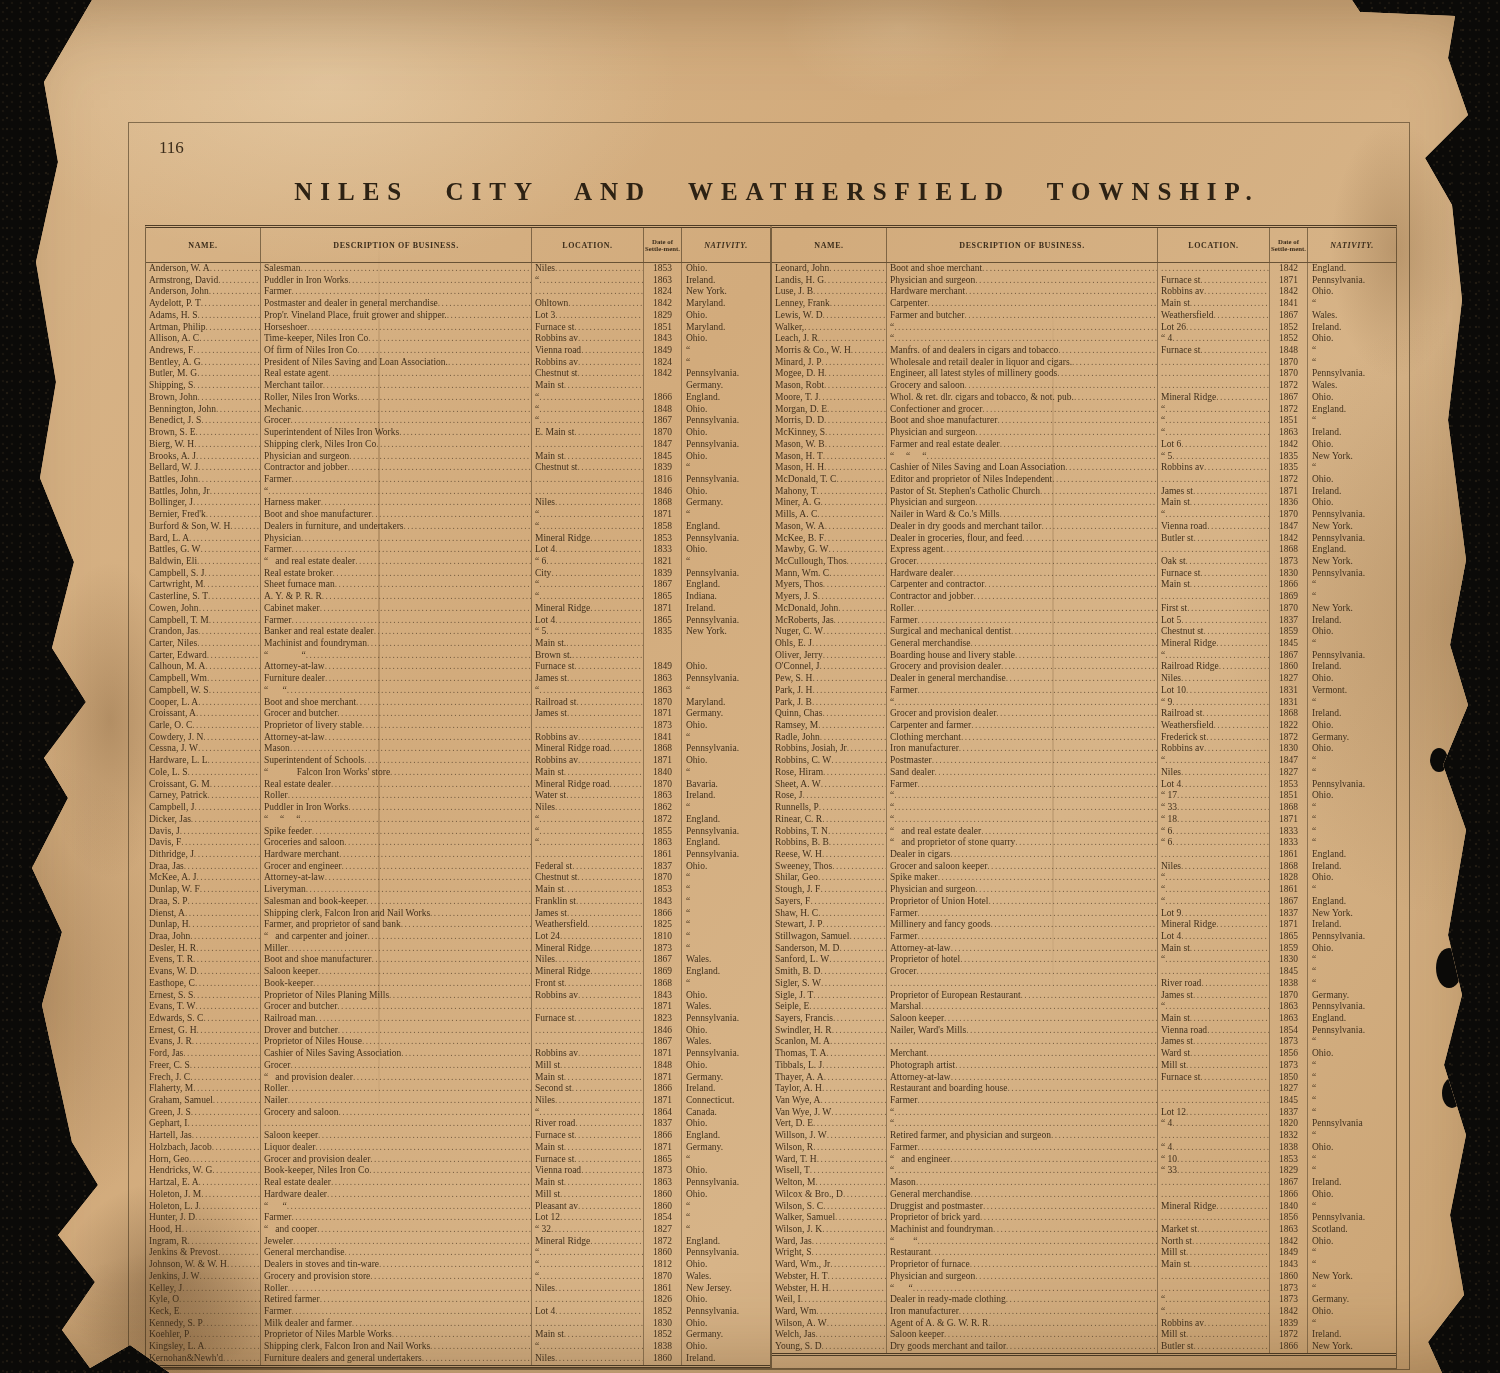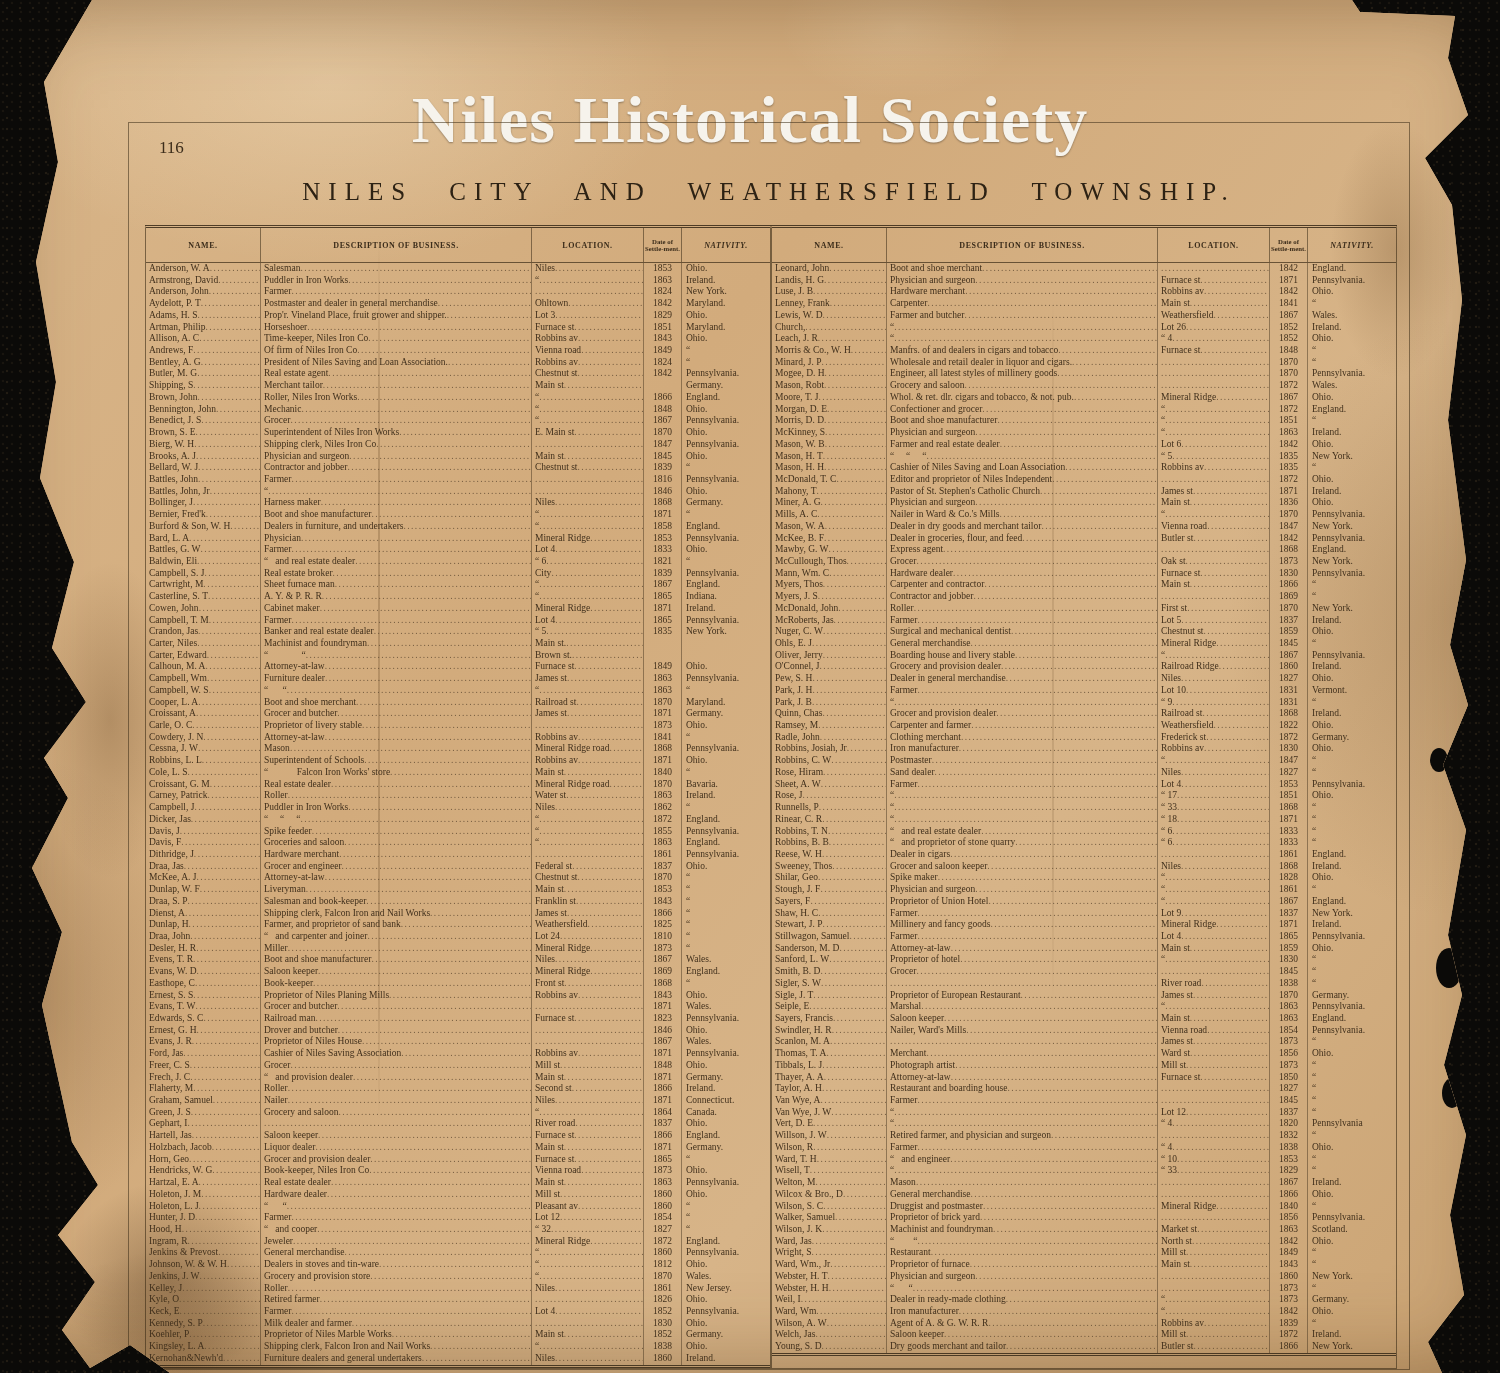--- a/index.html
+++ b/index.html
@@ -33,22 +33,22 @@
     position:absolute;top:38px;left:0;width:100%;text-align:center;
     font-size:66px;color:#f6f3ec;letter-spacing:1px;
     text-shadow:0 1px 2px rgba(0,0,0,.35);
   }
   .frame{
     position:absolute;left:128px;top:122px;width:1280px;height:1246px;
     border:1px solid rgba(58,43,22,.55);
   }
   .page-number{position:absolute;left:30px;top:15px;font-size:17px;color:#3c2d1b;}
   .page-heading{
-    position:absolute;top:55px;left:0;width:100%;text-align:center;
-    font-size:25px;font-weight:normal;color:#2d2214;
+    position:absolute;top:55px;left:8px;width:100%;text-align:center;
+    font-size:25px;font-weight:bold;color:#2d2214;
     letter-spacing:8px;word-spacing:22px;
   }
   .tables{position:absolute;left:16px;top:102px;width:1372px;display:flex;}
   .thalf{width:624px;border:1px solid rgba(58,43,22,.6);border-top:3px double rgba(45,32,16,.8);background:transparent;}
   .thead,.trow{display:grid;grid-template-columns:115px 1fr 112px 38px 88px;}
   .thead{border-bottom:1px solid rgba(58,43,22,.7);height:34px;}
   .hcell{
     border-right:1px solid rgba(58,43,22,.55);
     display:flex;align-items:center;justify-content:center;text-align:center;
     font-size:8px;font-weight:bold;letter-spacing:.6px;color:#3c2d1b;padding:1px;
@@ -73,21 +73,20 @@
 </head>
 <body>
 
 <div class="paper">
   <div class="crease" style="left:378px;top:240px;height:880px;"></div>
   <div class="crease" style="left:1052px;top:300px;height:700px;opacity:.6;"></div>
   <div class="stain" style="left:40px;top:560px;width:140px;height:320px;background:radial-gradient(ellipse,rgba(90,58,26,.28),transparent 70%);"></div>
   <div class="stain" style="left:1330px;top:120px;width:130px;height:260px;background:radial-gradient(ellipse,rgba(100,66,30,.25),transparent 70%);"></div>
   <div class="stain" style="left:60px;top:1180px;width:220px;height:200px;background:radial-gradient(ellipse,rgba(70,45,20,.35),transparent 70%);"></div>
 
-  <h1 class="site-title">Niles Historical Society</h1>
 
   <div class="frame">
     <div class="page-number">116</div>
     <div class="page-heading">NILES CITY AND WEATHERSFIELD TOWNSHIP.</div>
 
     <div class="tables">
       <div class="thalf">
         <div class="thead">
           <div class="hcell">NAME.</div>
           <div class="hcell">DESCRIPTION OF BUSINESS.</div>
@@ -384,21 +383,21 @@
               <div class="tcell c4">“</div>
             </div>
             <div class="trow">
               <div class="tcell c0 lead">Cessna, J. W</div>
               <div class="tcell c1 lead">Mason</div>
               <div class="tcell c2 lead">Mineral Ridge road</div>
               <div class="tcell c3">1868</div>
               <div class="tcell c4">Pennsylvania.</div>
             </div>
             <div class="trow">
-              <div class="tcell c0 lead">Robbins, L. L</div>
+              <div class="tcell c0 lead">Hardware, L. L</div>
               <div class="tcell c1 lead">Superintendent of Schools</div>
               <div class="tcell c2 lead">Robbins av</div>
               <div class="tcell c3">1871</div>
               <div class="tcell c4">Ohio.</div>
             </div>
             <div class="trow">
               <div class="tcell c0 lead">Cole, L. S</div>
               <div class="tcell c1 lead">“&nbsp;&nbsp;&nbsp;&nbsp;&nbsp;&nbsp;&nbsp;&nbsp;&nbsp;&nbsp;&nbsp;&nbsp;Falcon Iron Works' store</div>
               <div class="tcell c2 lead">Main st</div>
               <div class="tcell c3">1840</div>
@@ -794,21 +793,21 @@
               <div class="tcell c4">“</div>
             </div>
             <div class="trow">
               <div class="tcell c0 lead">Lewis, W. D</div>
               <div class="tcell c1 lead">Farmer and butcher</div>
               <div class="tcell c2 lead">Weathersfield</div>
               <div class="tcell c3">1867</div>
               <div class="tcell c4">Wales.</div>
             </div>
             <div class="trow">
-              <div class="tcell c0 lead">Church,</div>
+              <div class="tcell c0 lead">Walker,</div>
               <div class="tcell c1 lead">“</div>
               <div class="tcell c2 lead">Lot 26</div>
               <div class="tcell c3">1852</div>
               <div class="tcell c4">Ireland.</div>
             </div>
             <div class="trow">
               <div class="tcell c0 lead">Leach, J. R</div>
               <div class="tcell c1 lead">“</div>
               <div class="tcell c2 lead">“ 4</div>
               <div class="tcell c3">1852</div>

